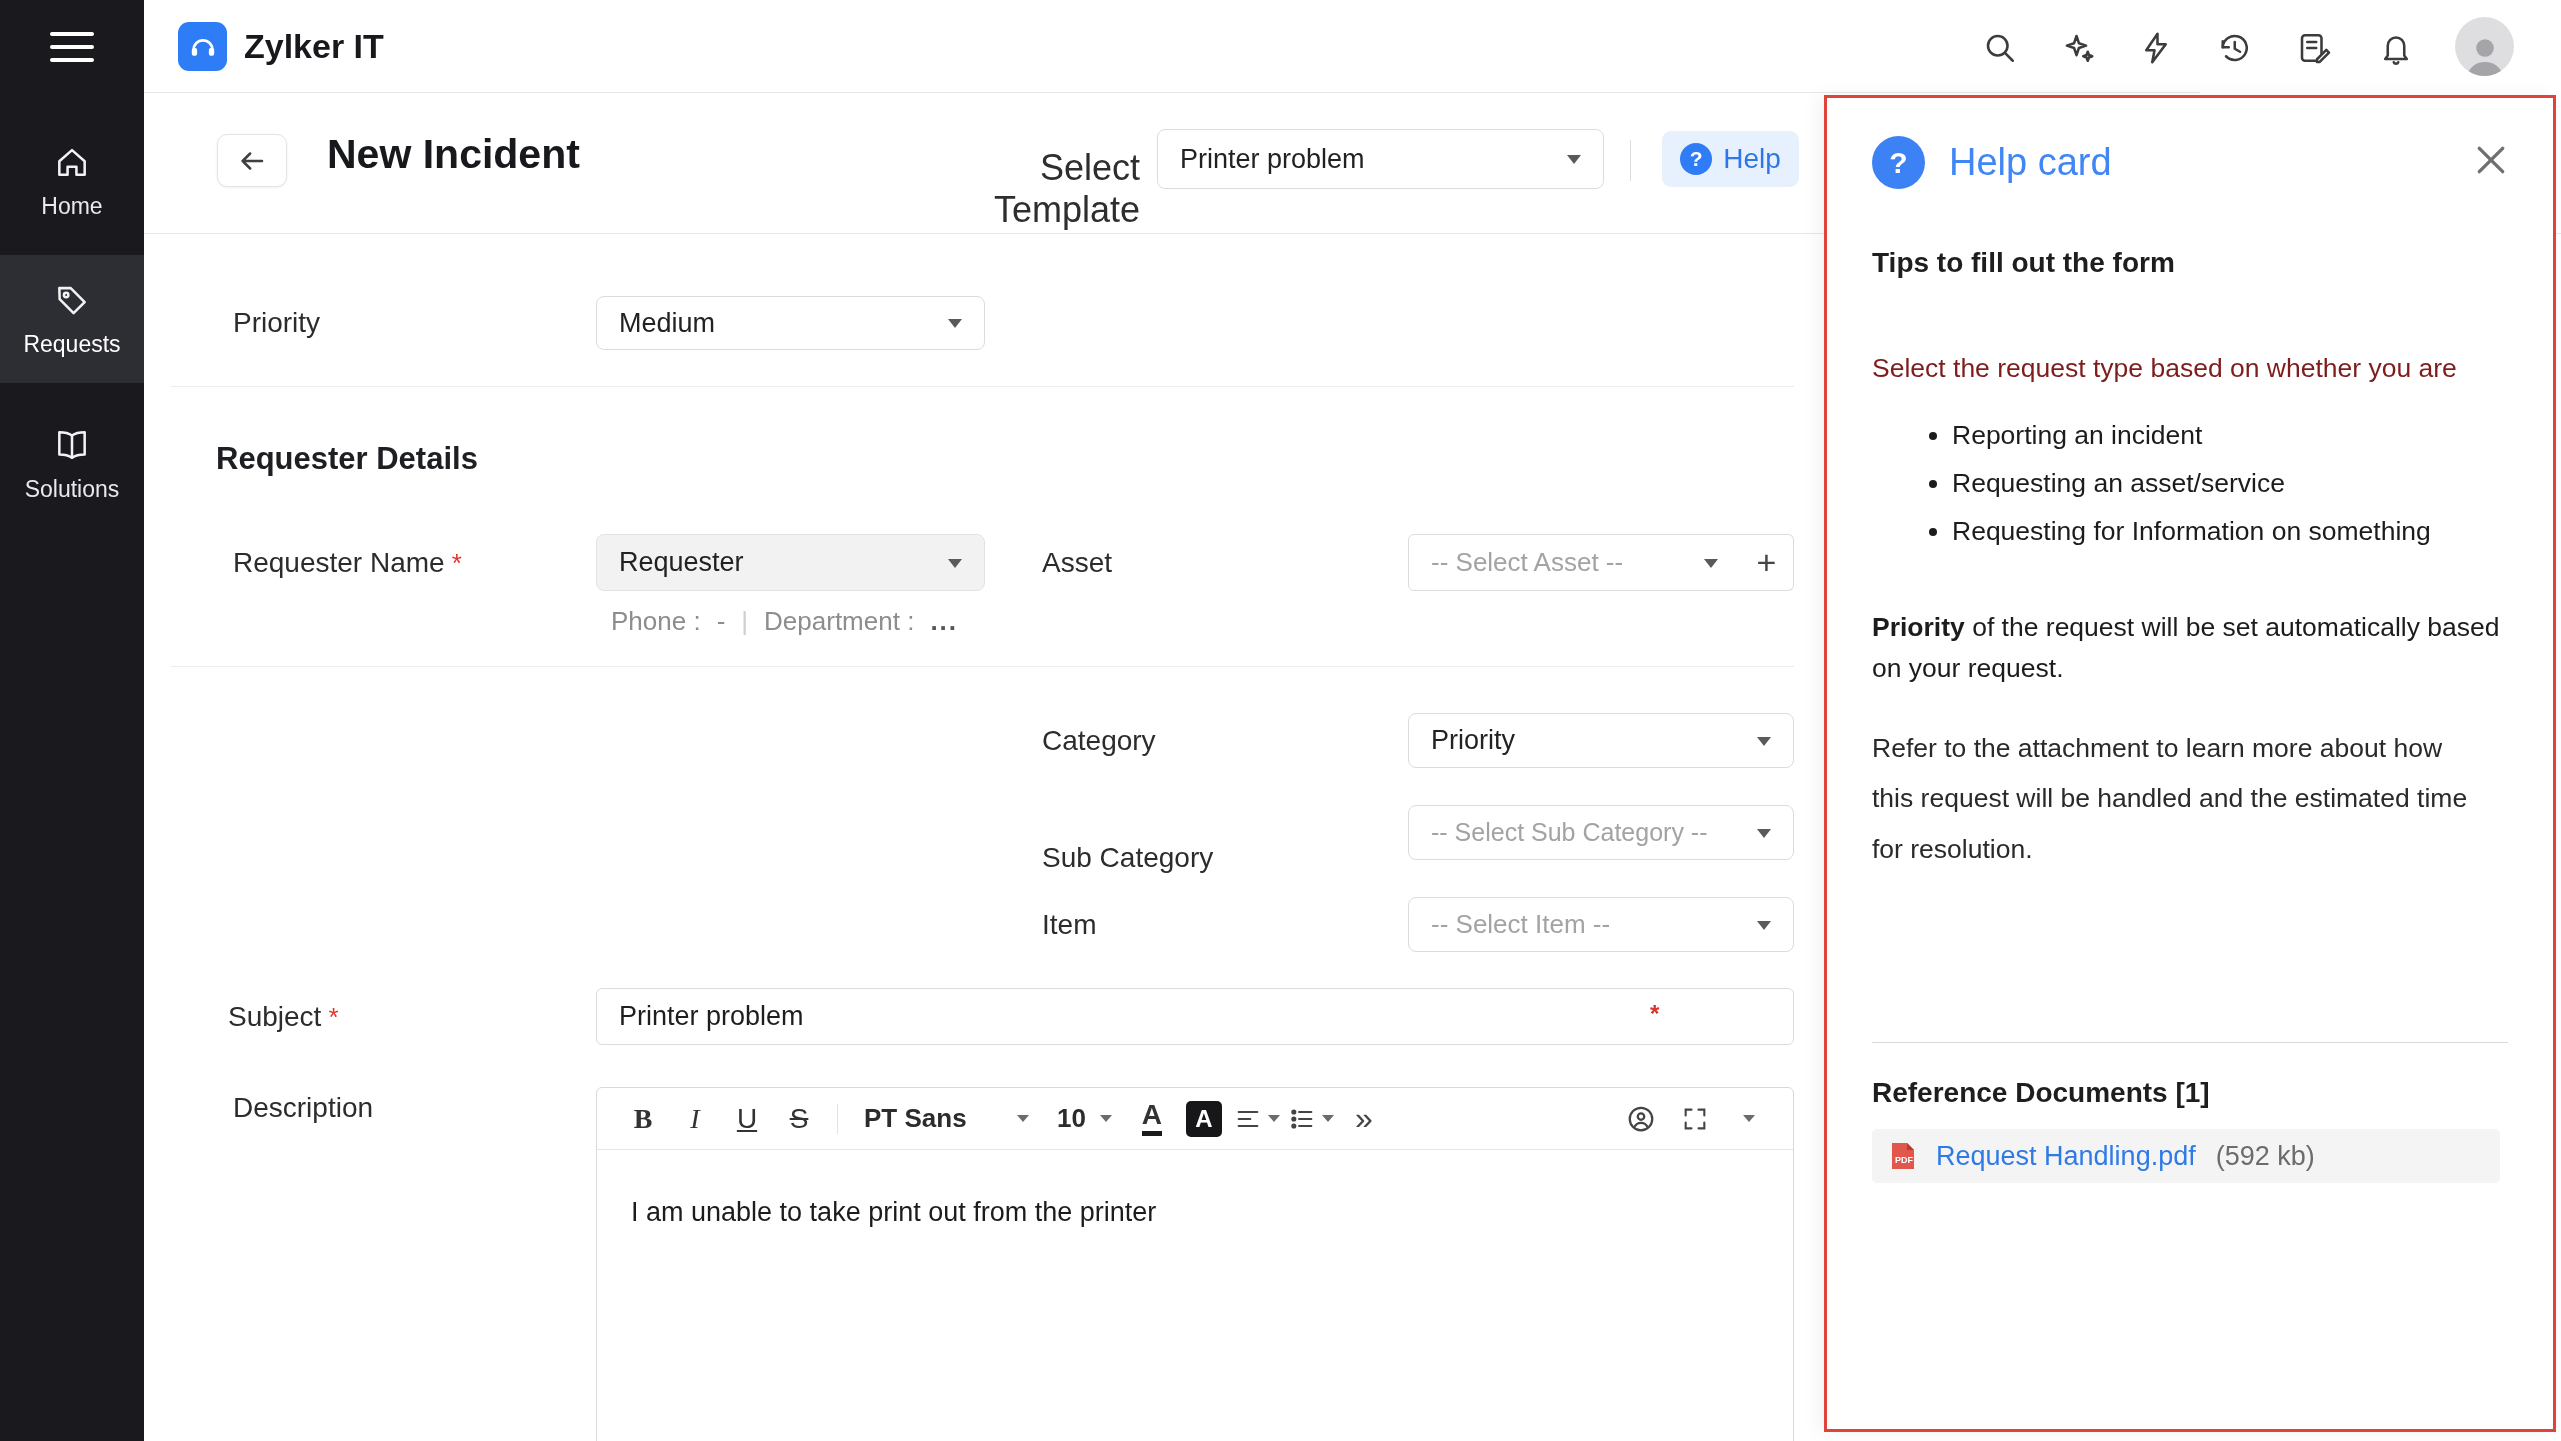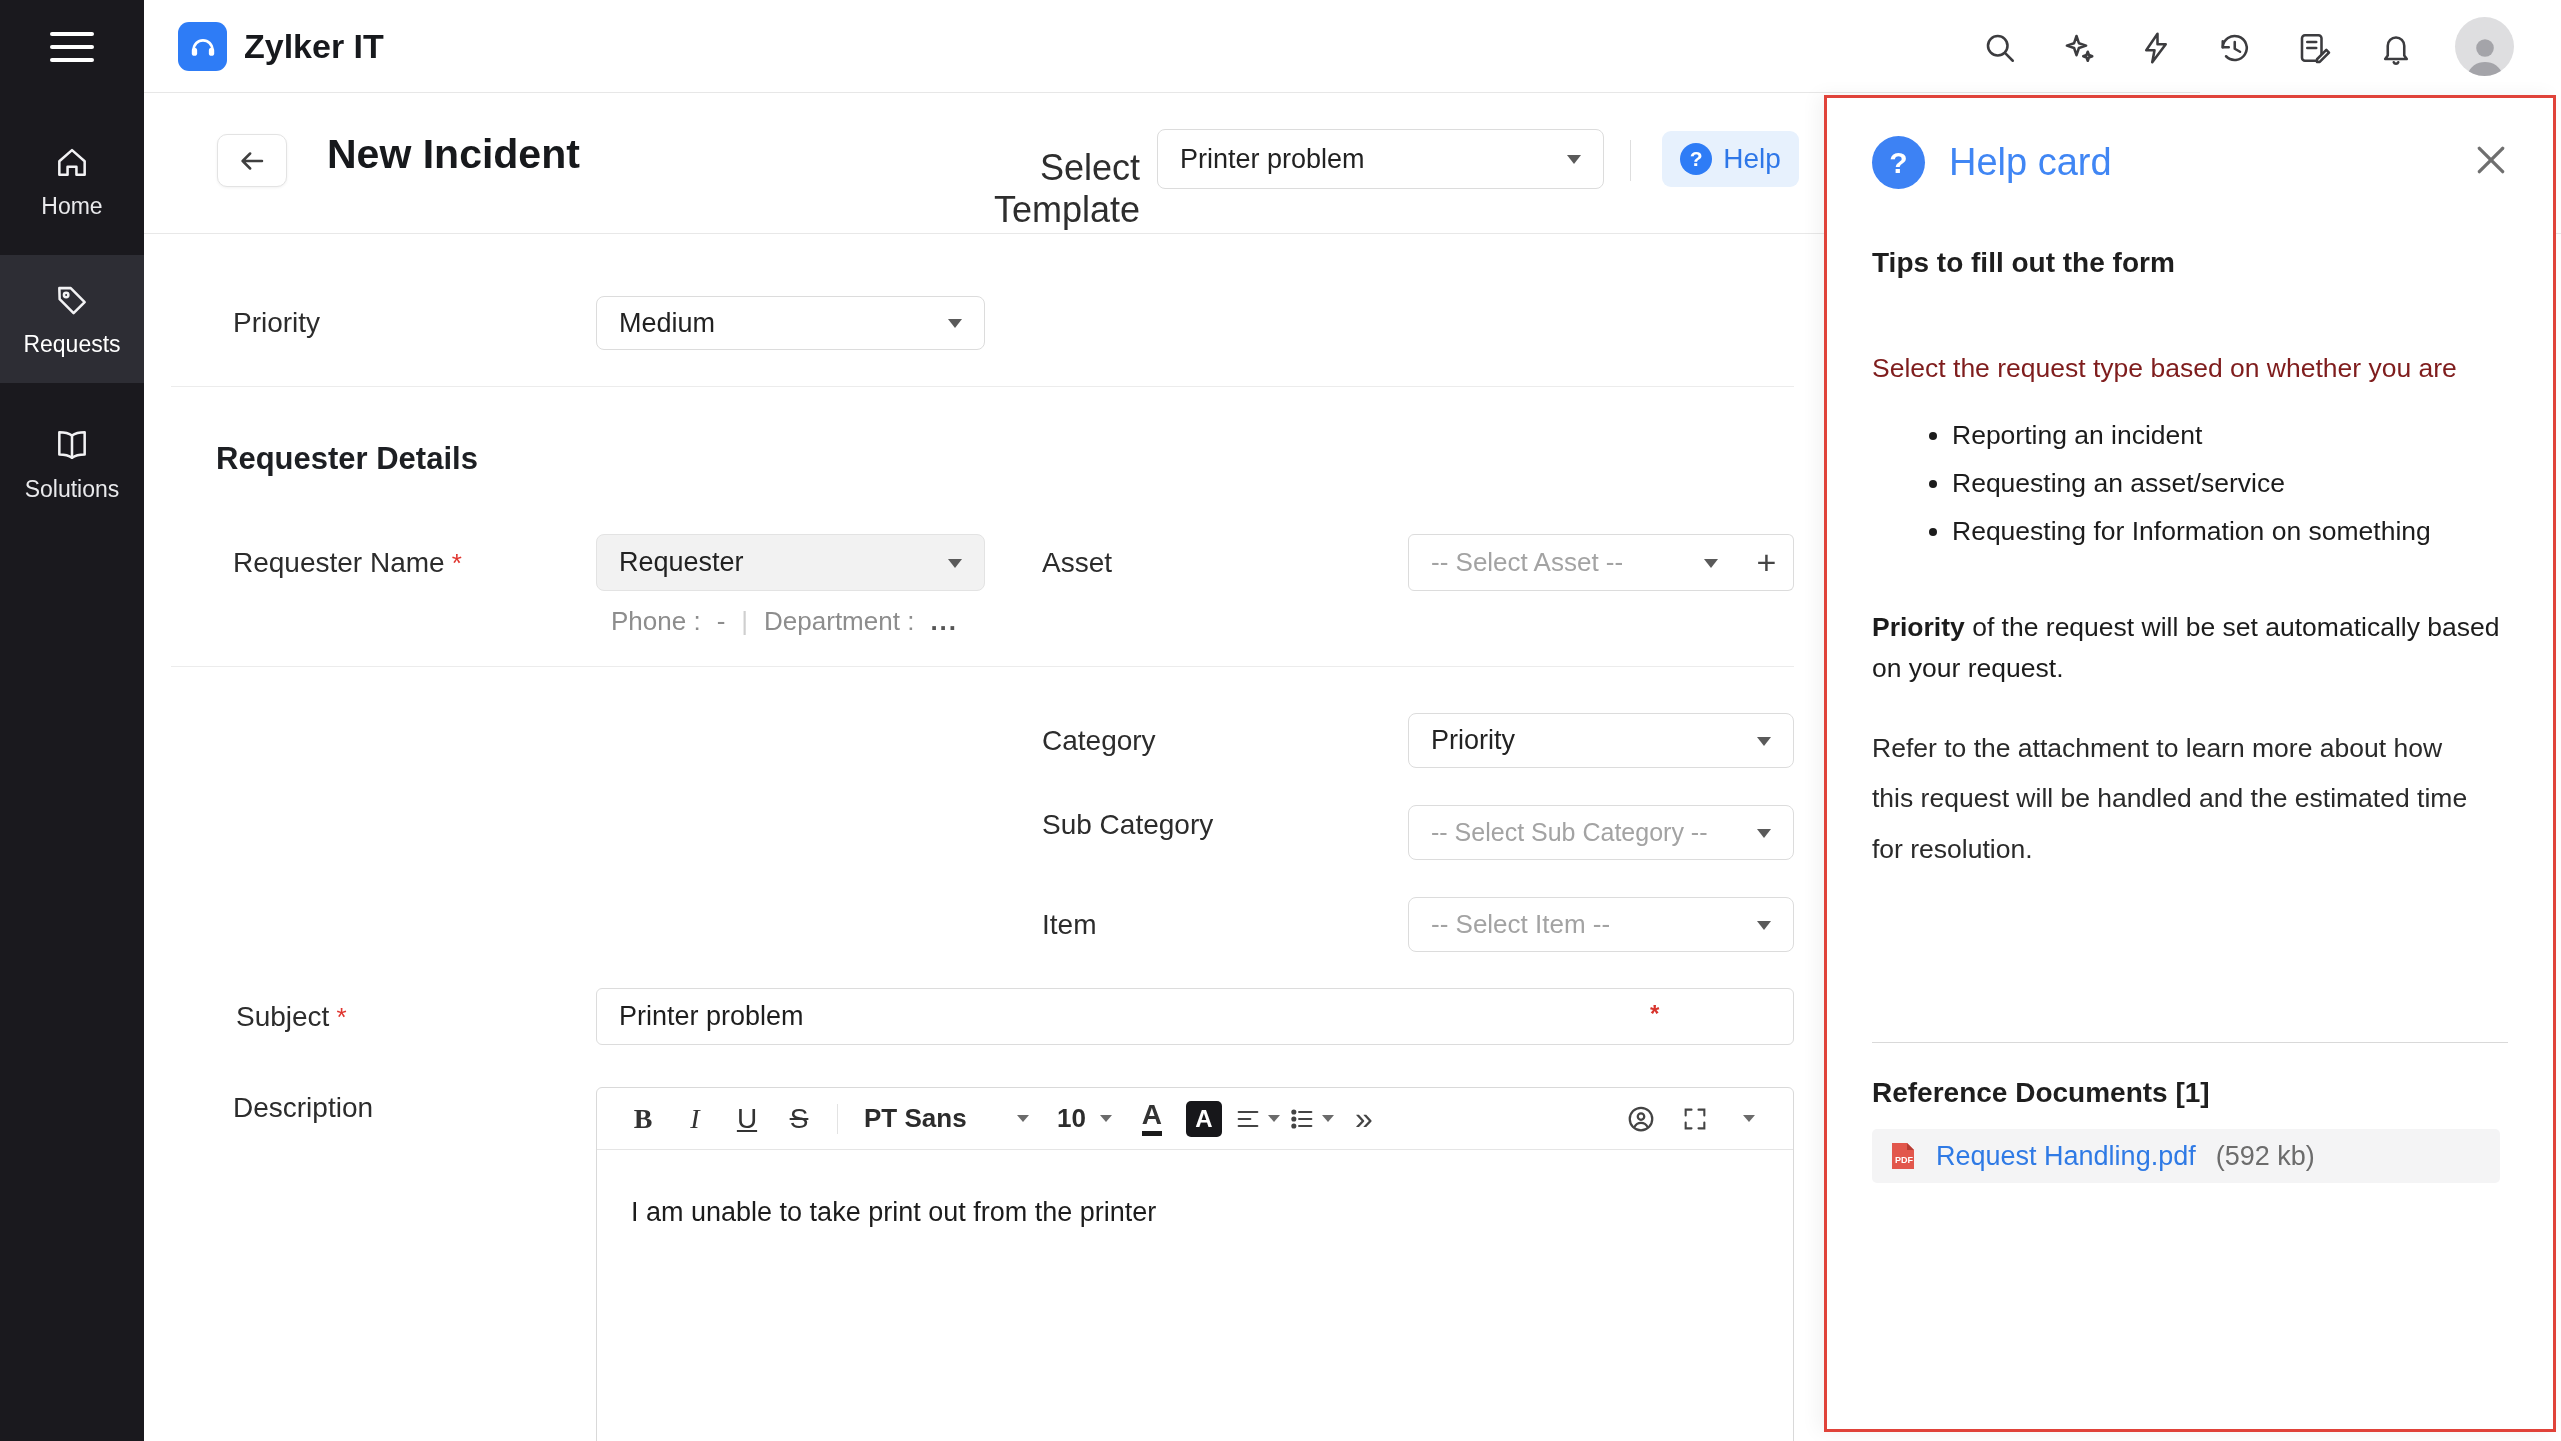--- a/index.html
+++ b/index.html
@@ -247,31 +247,31 @@
   <span>+</span>
 </div>
 
 <div class="hr" style="top:666px;left:171px;width:1623px"></div>
 
 <div class="flabel" style="left:1042px;top:713px;line-height:55px">Category</div>
 <div class="select" style="left:1408px;top:713px;width:386px;height:55px">
   <span>Priority</span>
 </div>
 
-<div class="flabel" style="left:1042px;top:797px;line-height:55px">Sub Category</div>
+<div class="flabel" style="left:1042px;top:830px;line-height:55px">Sub Category</div>
 <div class="select" style="left:1408px;top:805px;width:386px;height:55px">
   <span class="ph" style="font-size:25px">-- Select Sub Category --</span>
 </div>
 
 <div class="flabel" style="left:1042px;top:897px;line-height:55px">Item</div>
 <div class="select" style="left:1408px;top:897px;width:386px;height:55px">
   <span class="ph" style="font-size:26px">-- Select Item --</span>
 </div>
 
-<div class="flabel" style="left:236px;top:988px;line-height:57px">
+<div class="flabel" style="left:228px;top:988px;line-height:57px">
   <span>Subject</span><span class="req">*</span>
 </div>
 <input class="text-input" style="left: 596px; top: 988px; width: 1198px; height: 57px;" value="Printer problem">
 <div class="abs red-dot">*</div>
 
 <div class="flabel" style="left:233px;top:1092px">Description</div>
 
 <div class="abs" id="editor">
   <div id="toolbar">
     <div class="tbtn" style="font-weight:700;font-family:'Liberation Serif',serif">B</div>

